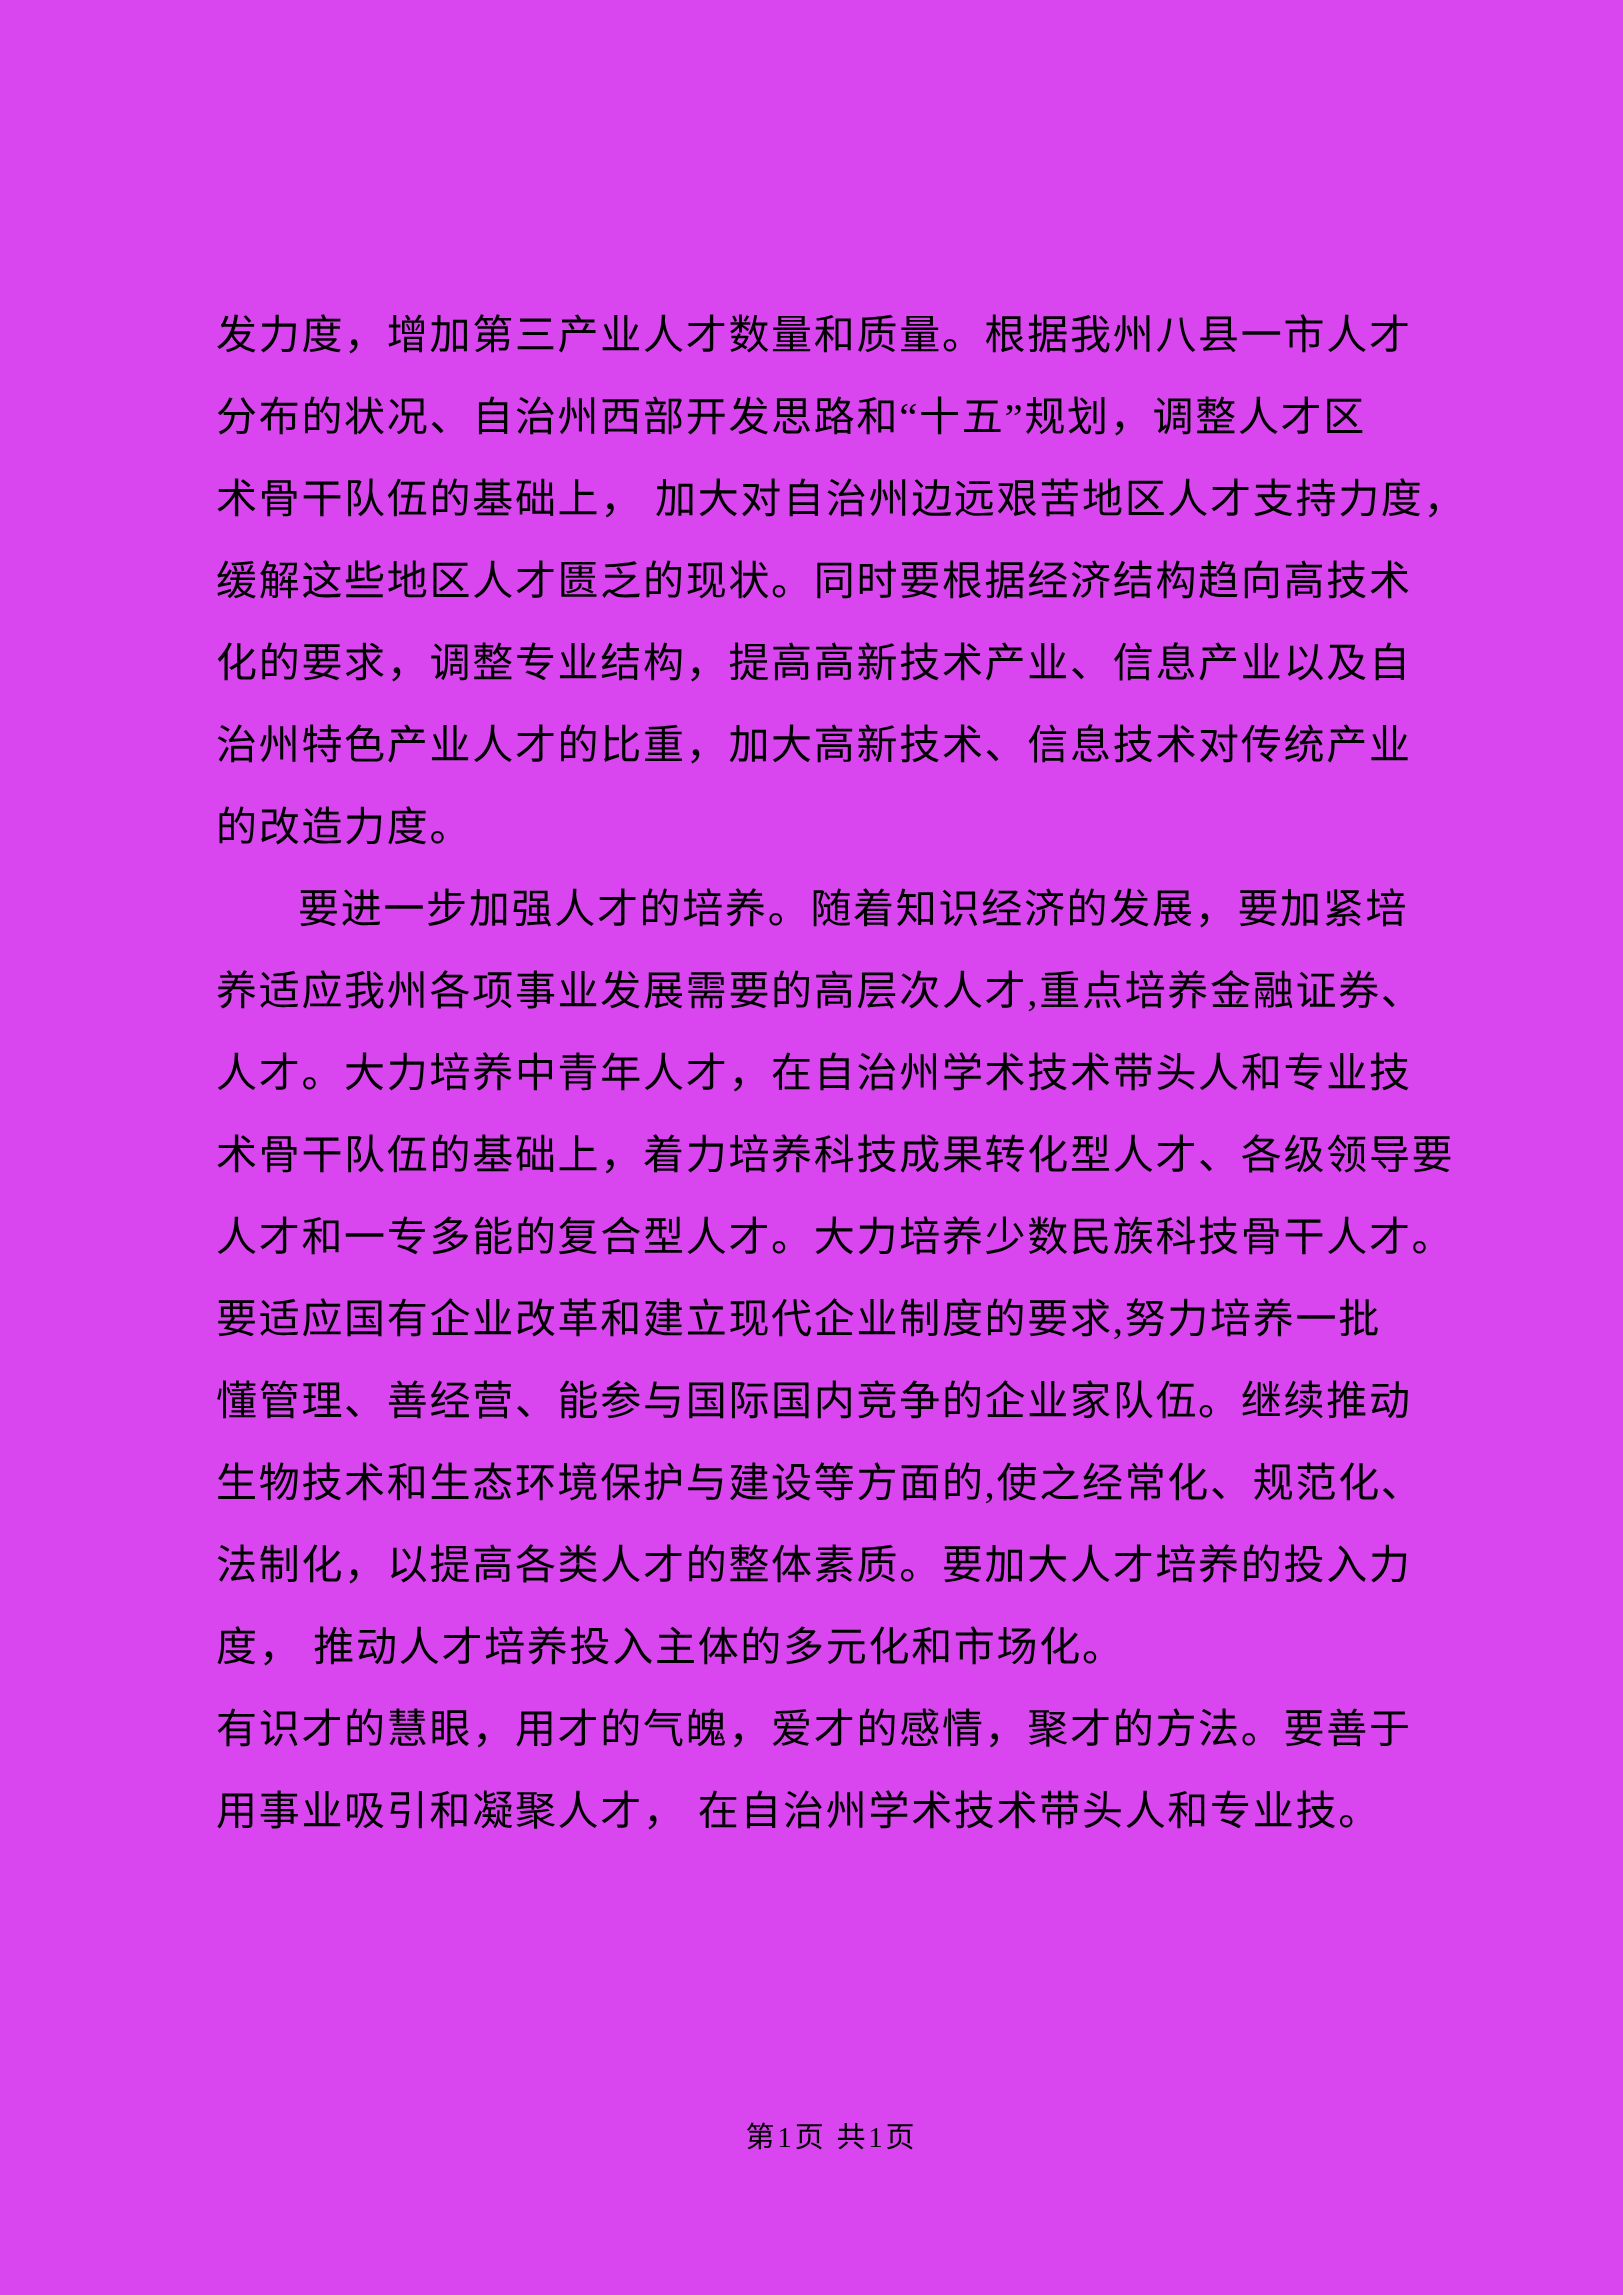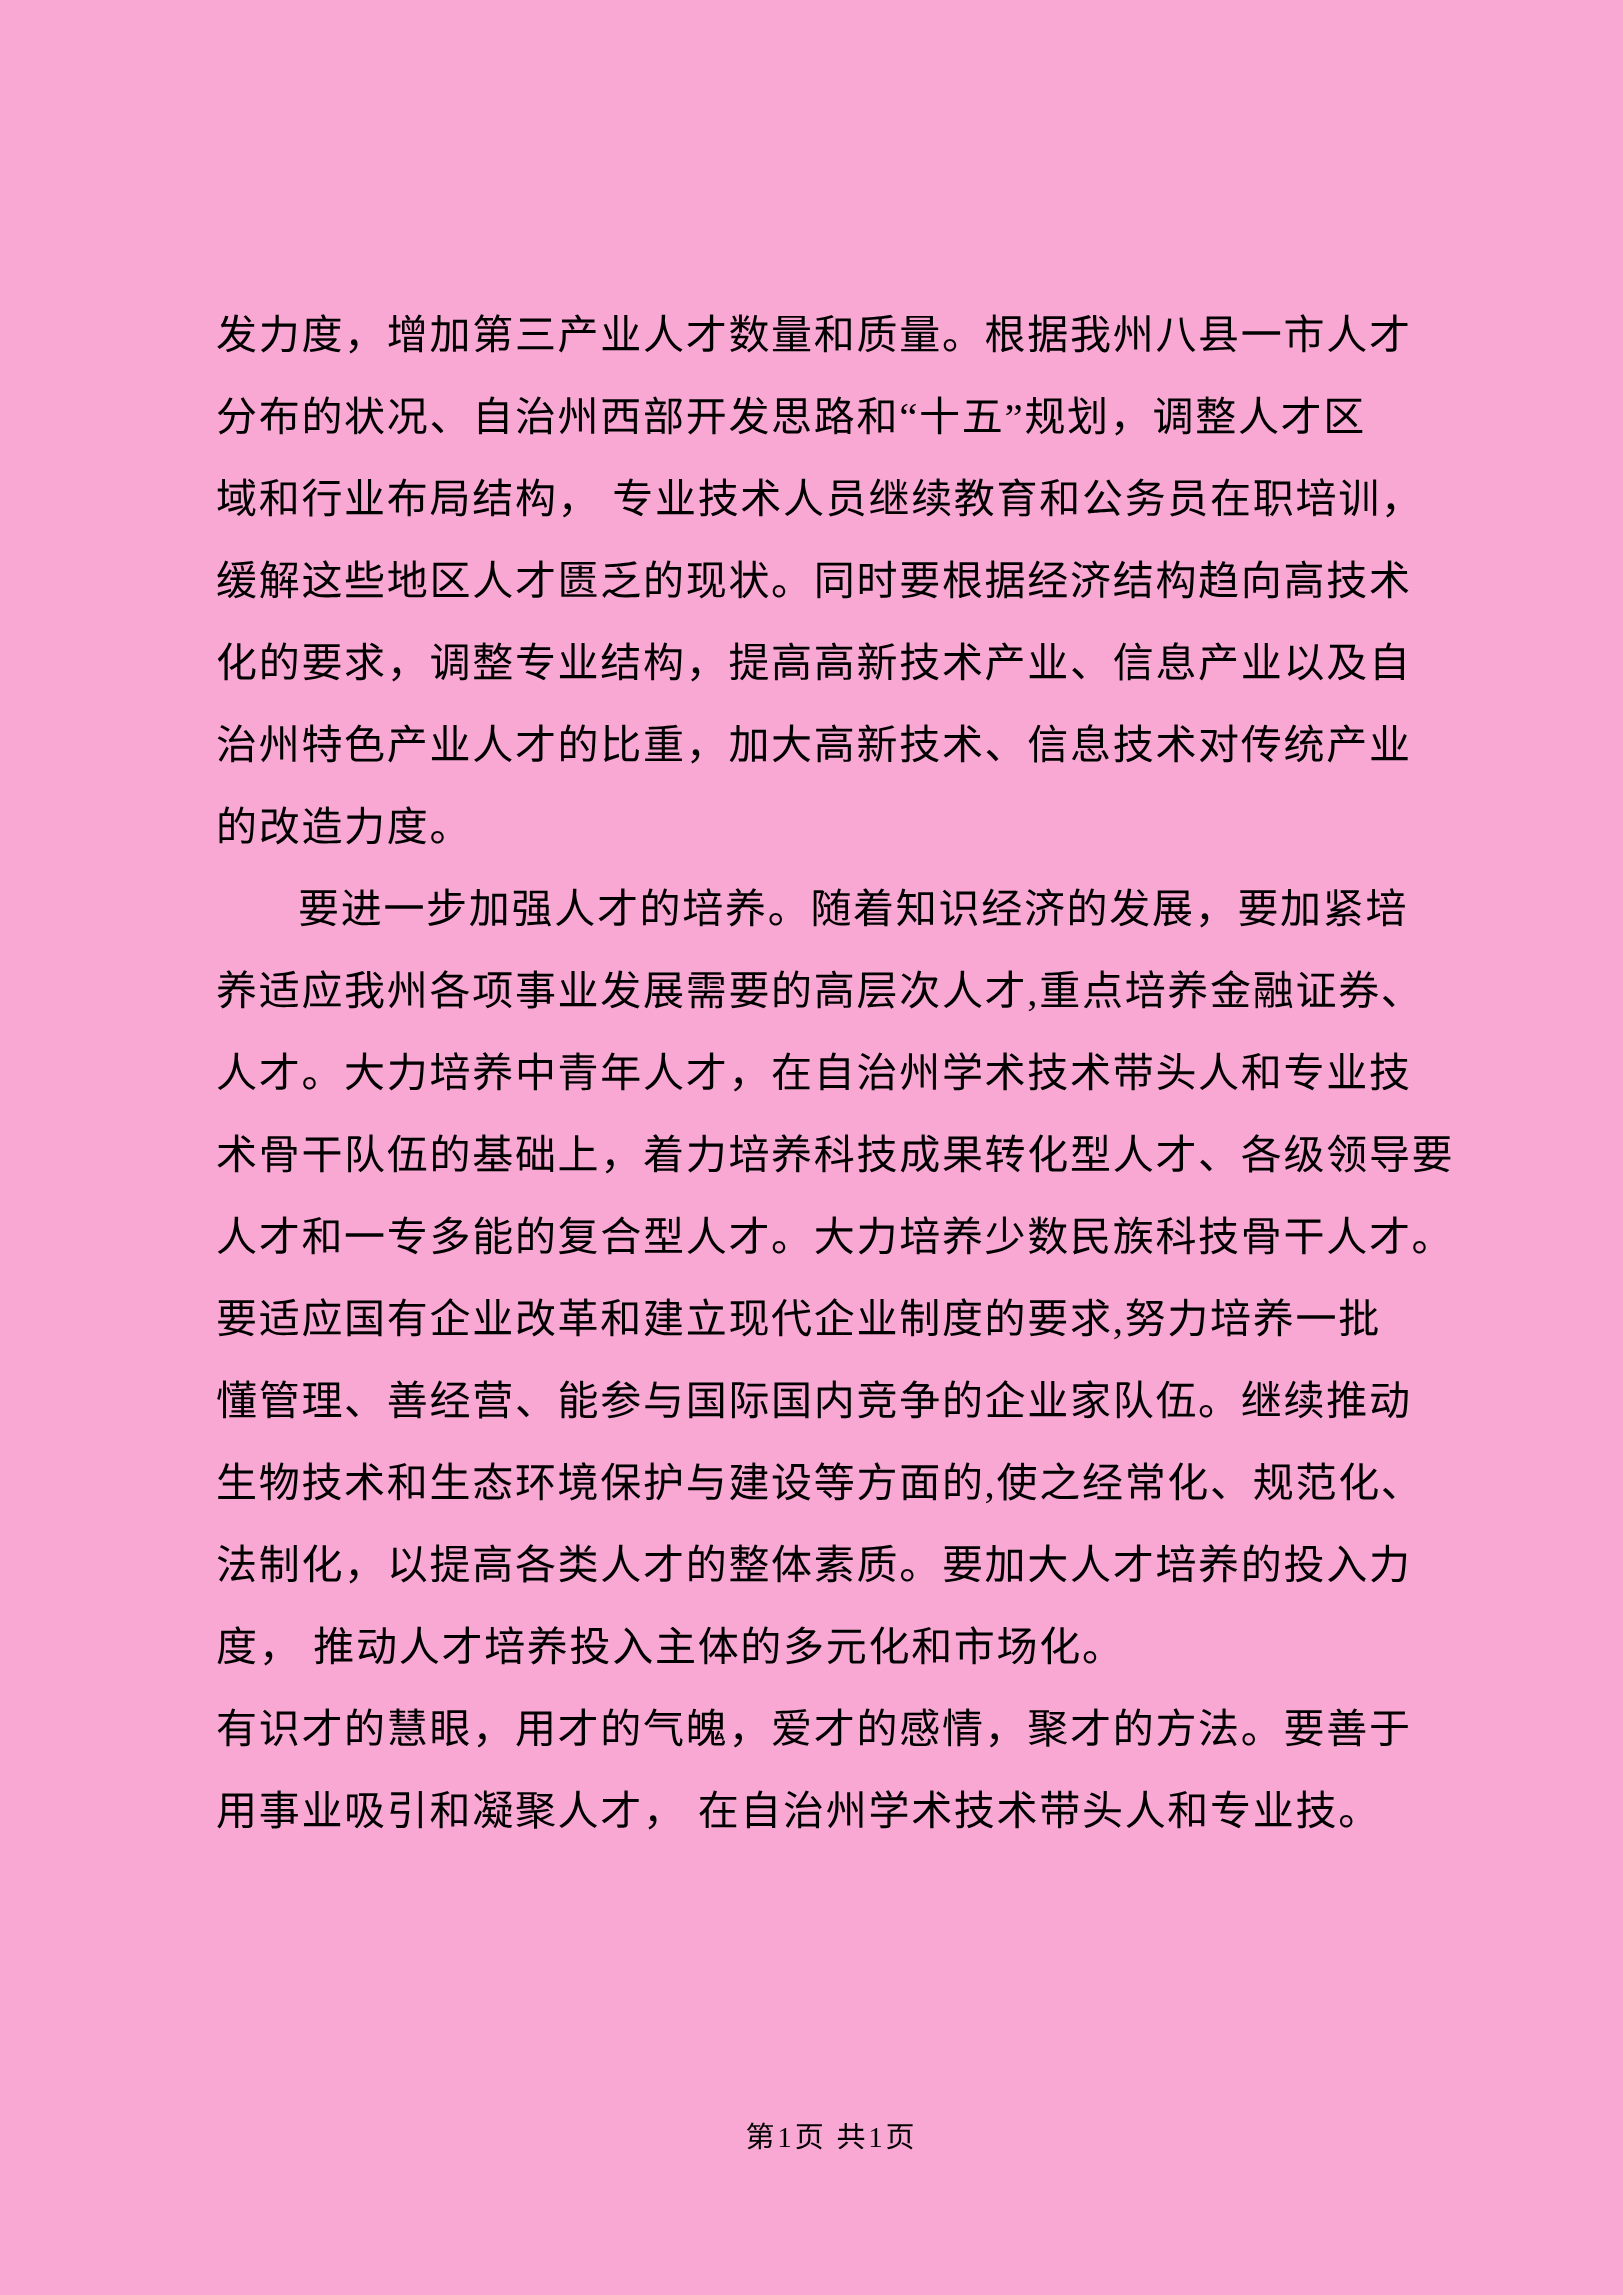--- a/index.html
+++ b/index.html
@@ -7,21 +7,21 @@
     width: 1623px;
     height: 2295px;
     background: #ffffff;
     position: relative;
     overflow: hidden;
     font-family: "Liberation Serif", "DejaVu Serif", serif;
   }
   .page {
     position: absolute;
     inset: 0;
-    background: #f9a8d4;
+    background: #d946ef;
   }
   .body-text {
     position: absolute;
     left: 216px;
     top: 294px;
     width: 1211px;
   }
   .line {
     height: 82px;
     line-height: 82px;
@@ -50,21 +50,21 @@
     margin-top: 20px;
   }
 </style>
 </head>
 <body>
 
 <div class="page">
   <div class="body-text">
       <div class="line">发力度，增加第三产业人才数量和质量。根据我州八县一市人才</div>
       <div class="line">分布的状况、自治州西部开发思路和“十五”规划，调整人才区</div>
-      <div class="line">域和行业布局结构， 专业技术人员继续教育和公务员在职培训，</div>
+      <div class="line">术骨干队伍的基础上， 加大对自治州边远艰苦地区人才支持力度，</div>
       <div class="line">缓解这些地区人才匮乏的现状。同时要根据经济结构趋向高技术</div>
       <div class="line">化的要求，调整专业结构，提高高新技术产业、信息产业以及自</div>
       <div class="line">治州特色产业人才的比重，加大高新技术、信息技术对传统产业</div>
       <div class="line">的改造力度。</div>
       <div class="line indent">要进一步加强人才的培养。随着知识经济的发展，要加紧培</div>
       <div class="line">养适应我州各项事业发展需要的高层次人才,重点培养金融证券、</div>
       <div class="line">人才。大力培养中青年人才，在自治州学术技术带头人和专业技</div>
       <div class="line">术骨干队伍的基础上，着力培养科技成果转化型人才、各级领导要</div>
       <div class="line">人才和一专多能的复合型人才。大力培养少数民族科技骨干人才。</div>
       <div class="line">要适应国有企业改革和建立现代企业制度的要求,努力培养一批</div>

